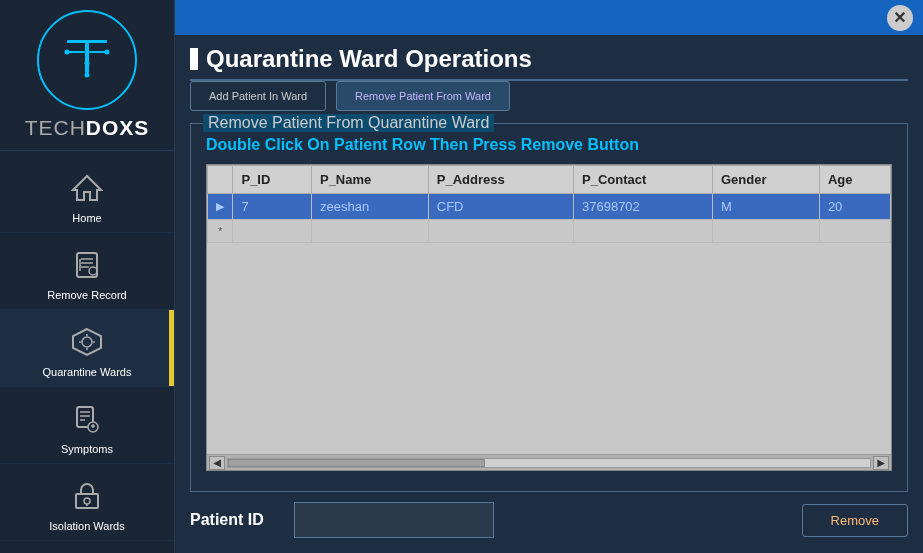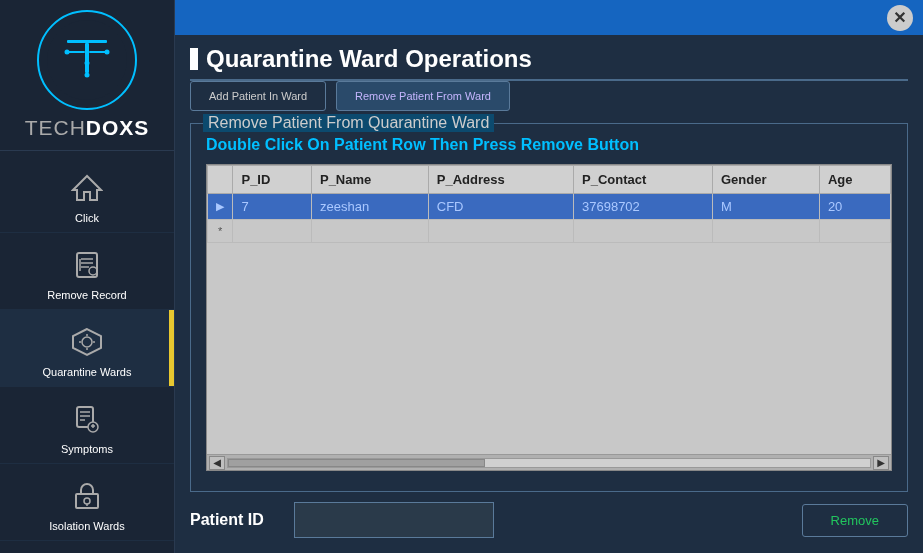--- a/index.html
+++ b/index.html
@@ -312,21 +312,21 @@
       height: 36px;
       background: #2a3a4a;
       border: 1px solid #5a7a9a;
       color: #fff;
       font-size: 13px;
       padding: 0 8px;
     }
     .remove-btn {
       padding: 8px 28px;
       background: transparent;
-      color: #22c55e;
+      color: #fdba74;
       border: 1px solid #5a7a9a;
       border-radius: 3px;
       font-size: 13px;
       cursor: pointer;
       margin-left: 43px;
     }
 
     .table-body-wrapper {
       flex: 1;
       overflow-y: auto;
@@ -359,21 +359,21 @@
   <div class="brand-name"><span style="color:#aaa;font-weight:400">TECH</span><span style="color:#fff;font-weight:700">DOXS</span></div>
   <div class="sidebar-divider"></div>
 
   <div class="sidebar-item">
 
     <div class="sidebar-icon">
       <svg width="32" height="32" viewBox="0 0 32 32">
         <polygon points="16,4 2,18 6,18 6,28 13,28 13,20 19,20 19,28 26,28 26,18 30,18" fill="none" stroke="#aaa" stroke-width="2"></polygon>
       </svg>
     </div>
-    <div class="sidebar-label">Click</div>
+    <div class="sidebar-label">Home</div>
   </div>
 
   <div class="sidebar-item">
 
     <div class="sidebar-icon">
       <svg width="32" height="32" viewBox="0 0 32 32">
         <rect x="6" y="4" width="20" height="24" rx="2" fill="none" stroke="#aaa" stroke-width="2"></rect>
         <line x1="10" y1="10" x2="22" y2="10" stroke="#aaa" stroke-width="1.5"></line>
         <line x1="10" y1="14" x2="22" y2="14" stroke="#aaa" stroke-width="1.5"></line>
         <line x1="10" y1="18" x2="18" y2="18" stroke="#aaa" stroke-width="1.5"></line>

